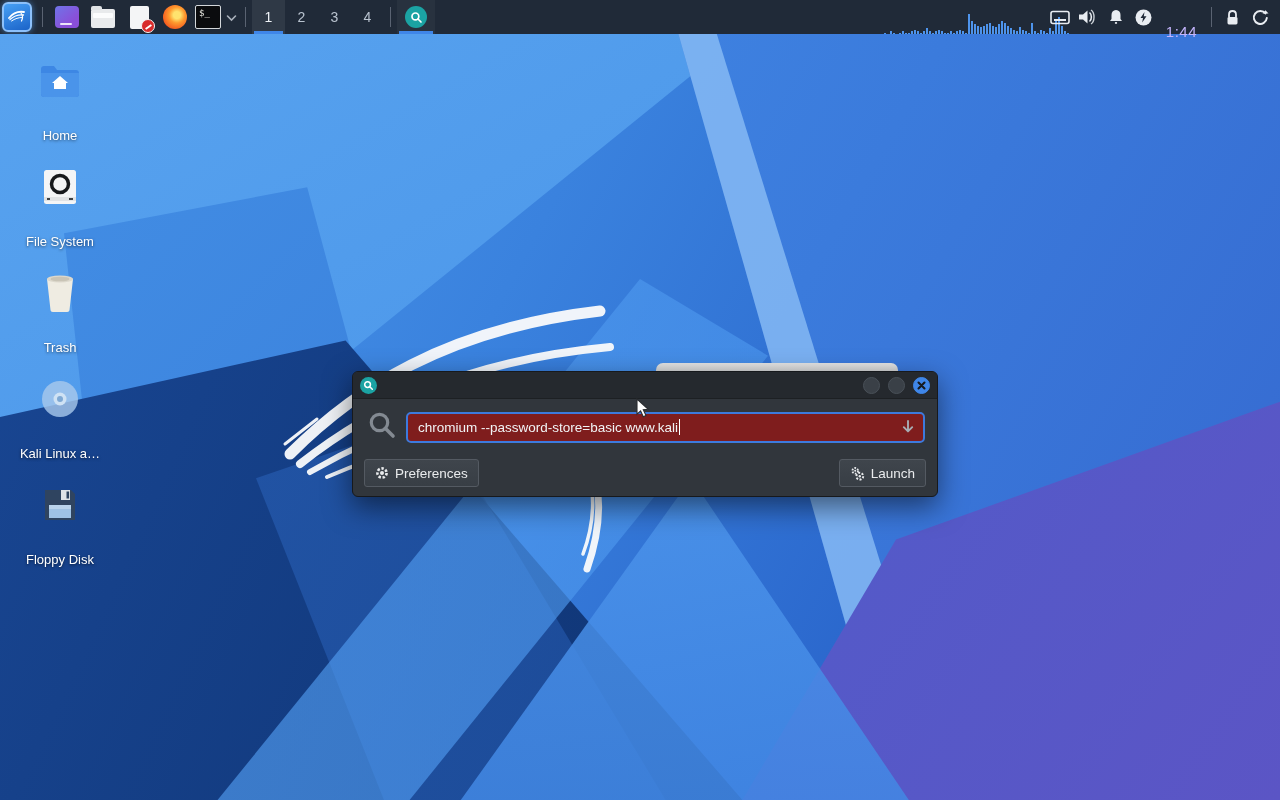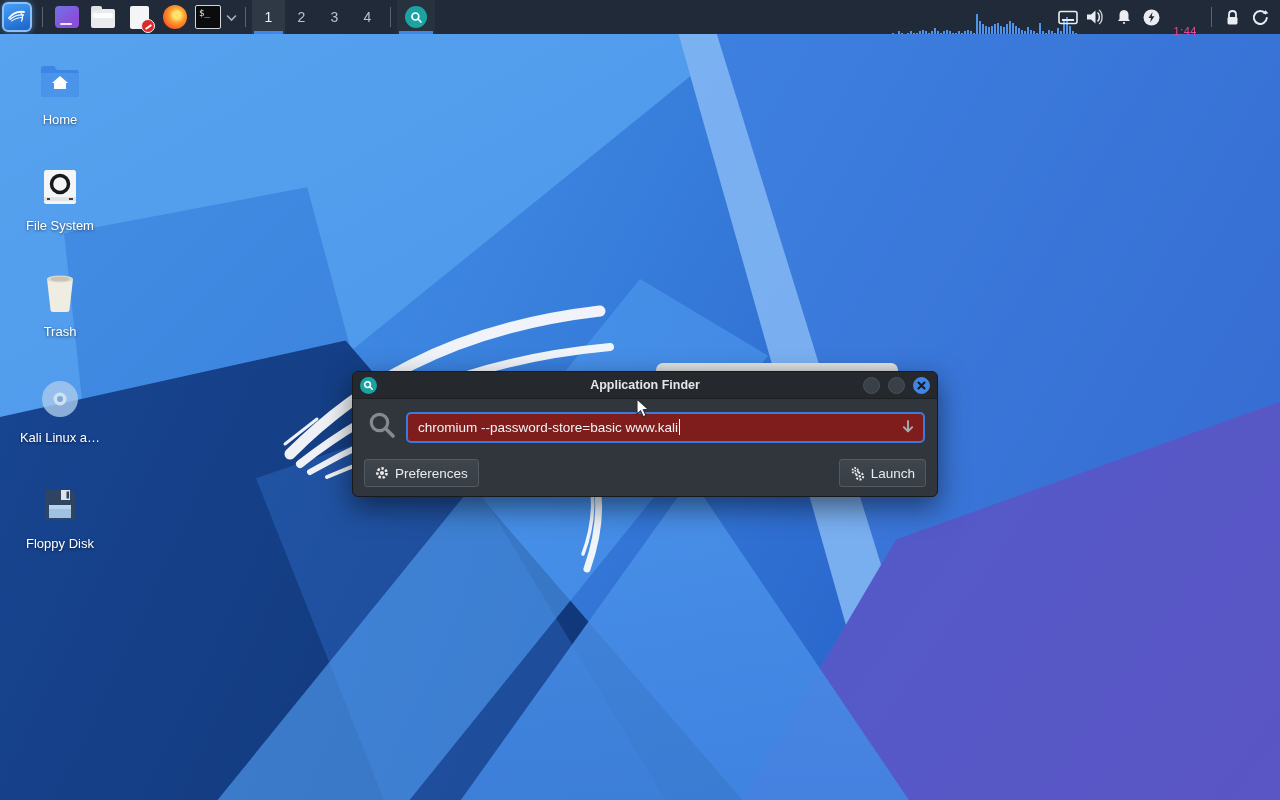--- a/index.html
+++ b/index.html
@@ -49,21 +49,21 @@
   .finder-circ { width:22px; height:22px; border-radius:50%; background:#1ba3a3;
     display:flex; align-items:center; justify-content:center; }
 
   .p-spacer { flex:1 1 auto; }
 
   .cpu-graph { width:170px; height:34px; display:flex; align-items:flex-end; gap:1px;
     padding:0 2px; flex:0 0 auto; }
   .gbar { width:2px; background:#4e94ec; flex:0 0 auto; }
 
   .tray-ic { width:28px; height:34px; display:flex; align-items:center; justify-content:center; flex:0 0 auto; }
-  .clock { color:#ec4899; font-size:11px; padding:0 8px; flex:0 0 auto; letter-spacing:.5px;margin-top:28px; }
+  .clock { color:#c4b5fd; font-size:15px; padding:0 8px; flex:0 0 auto; letter-spacing:.5px;margin-top:28px; }
 
   
   .desktop { position:absolute; left:0; top:34px; width:1280px; height:766px; overflow:hidden; }
   .wp { position:absolute; inset:0; }
   .wp-base { position:absolute; inset:0; background:linear-gradient(118deg,#4e9aec 0%,#3a82de 38%,#2a66cc 72%,#2458b8 100%); }
   .wp-tl { position:absolute; inset:0; background:linear-gradient(150deg,#58a3ef,#3f8ae4);
     clip-path:polygon(0 0, 58% 0, 24% 46%, 0 64%); }
   .wp-left-panel { position:absolute; inset:0; background:linear-gradient(135deg,#4490e6,#2f6fd0);
     clip-path:polygon(5% 26%, 24% 20%, 33% 76%, 9% 88%); }
   .wp-dark { position:absolute; inset:0; background:linear-gradient(115deg,#1a4896 0%,#123a7e 45%,#0d2c63 100%);
@@ -79,21 +79,21 @@
     clip-path:polygon(53% 0, 56% 0, 76% 108%, 72% 112%); opacity:.8; }
   .wp-purple { position:absolute; inset:0; background:linear-gradient(125deg,#4763cf,#5b55c5);
     clip-path:polygon(70% 66%, 100% 48%, 100% 100%, 58% 100%); }
   .wp-tri { position:absolute; inset:0; background:linear-gradient(180deg,#5aa5f4,#4288e4);
     clip-path:polygon(36% 100%, 54% 58%, 71% 100%); opacity:.85; }
   .swirl { position:absolute; left:265px; top:235px; opacity:.95; }
 
   
   .desk-icon { position:absolute; left:12px; width:96px; text-align:center; cursor:default; }
   .desk-icon .dico { height:46px; display:flex; align-items:center; justify-content:center; }
-  .desk-icon .dlabel { margin-top:8px; font-size:13px; color:#fff; text-shadow:0 1px 3px rgba(0,0,0,.6); }
+  .desk-icon .dlabel { margin-top:24px; font-size:13px; color:#fff; text-shadow:0 1px 3px rgba(0,0,0,.6); }
 
   
   .bg-win-edge { position:absolute; left:656px; top:329px; width:242px; height:14px;
     background:linear-gradient(#e4e4e4,#c7c9cb); border-radius:7px 7px 0 0; z-index:4; }
 
   
   .finder { position:absolute; left:352px; top:337px; width:586px; height:126px;
     background:#31363c; border:1px solid #17191c; border-radius:6px; z-index:10;
     box-shadow:0 10px 28px rgba(0,0,0,.5); }
   .f-titlebar { height:27px; display:flex; align-items:center; background:#25292e;
@@ -386,21 +386,20 @@
   <div class="bg-win-edge"></div>
 
   <div class="finder">
     <div class="f-titlebar">
       <span class="f-appico">
         <svg width="11" height="11" viewBox="0 0 13 13">
             <circle cx="5.4" cy="5.4" r="3.4" stroke="#ffffff" stroke-width="1.8" fill="none"></circle>
             <line x1="8" y1="8" x2="11" y2="11" stroke="#ffffff" stroke-width="1.8" stroke-linecap="round"></line>
           </svg>
       </span>
-      <span class="f-title">Application Finder</span>
       <span class="f-controls">
         <span class="wc"></span>
         <span class="wc"></span>
         <span class="wc close">
           <svg width="9" height="9" viewBox="0 0 9 9">
               <path d="M1.5 1.5 L7.5 7.5 M7.5 1.5 L1.5 7.5" stroke="#16191d" stroke-width="2.1" stroke-linecap="round"></path>
             </svg>
         </span>
       </span>
     </div>

